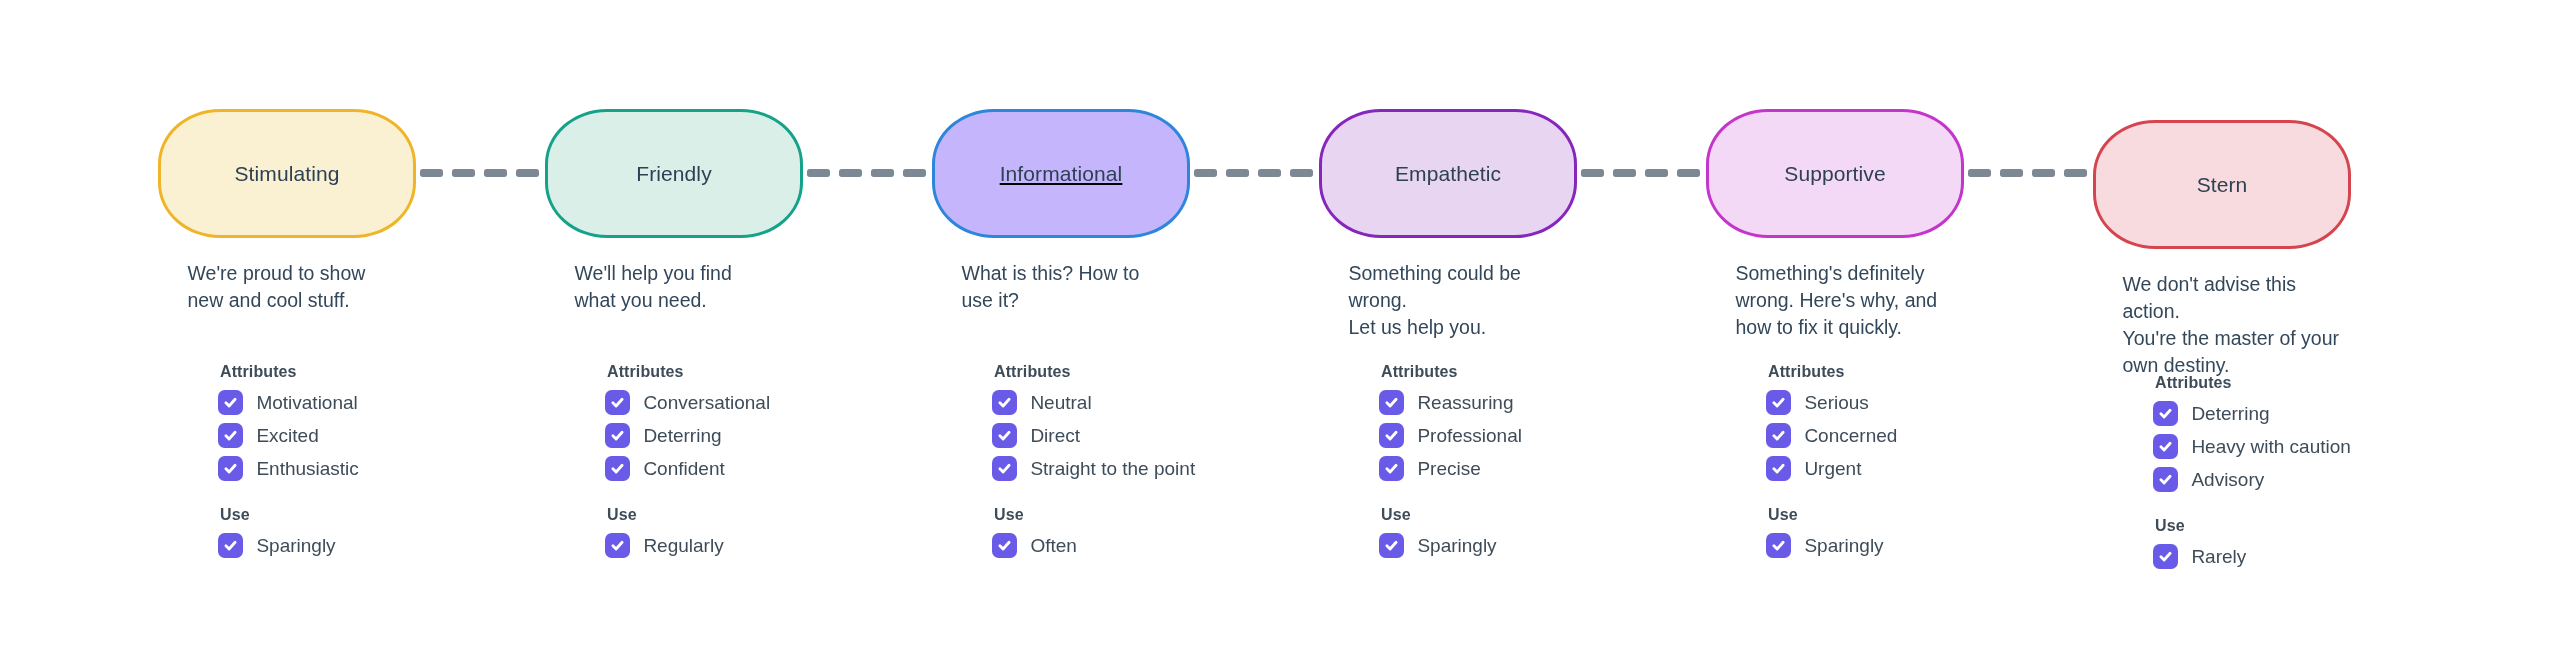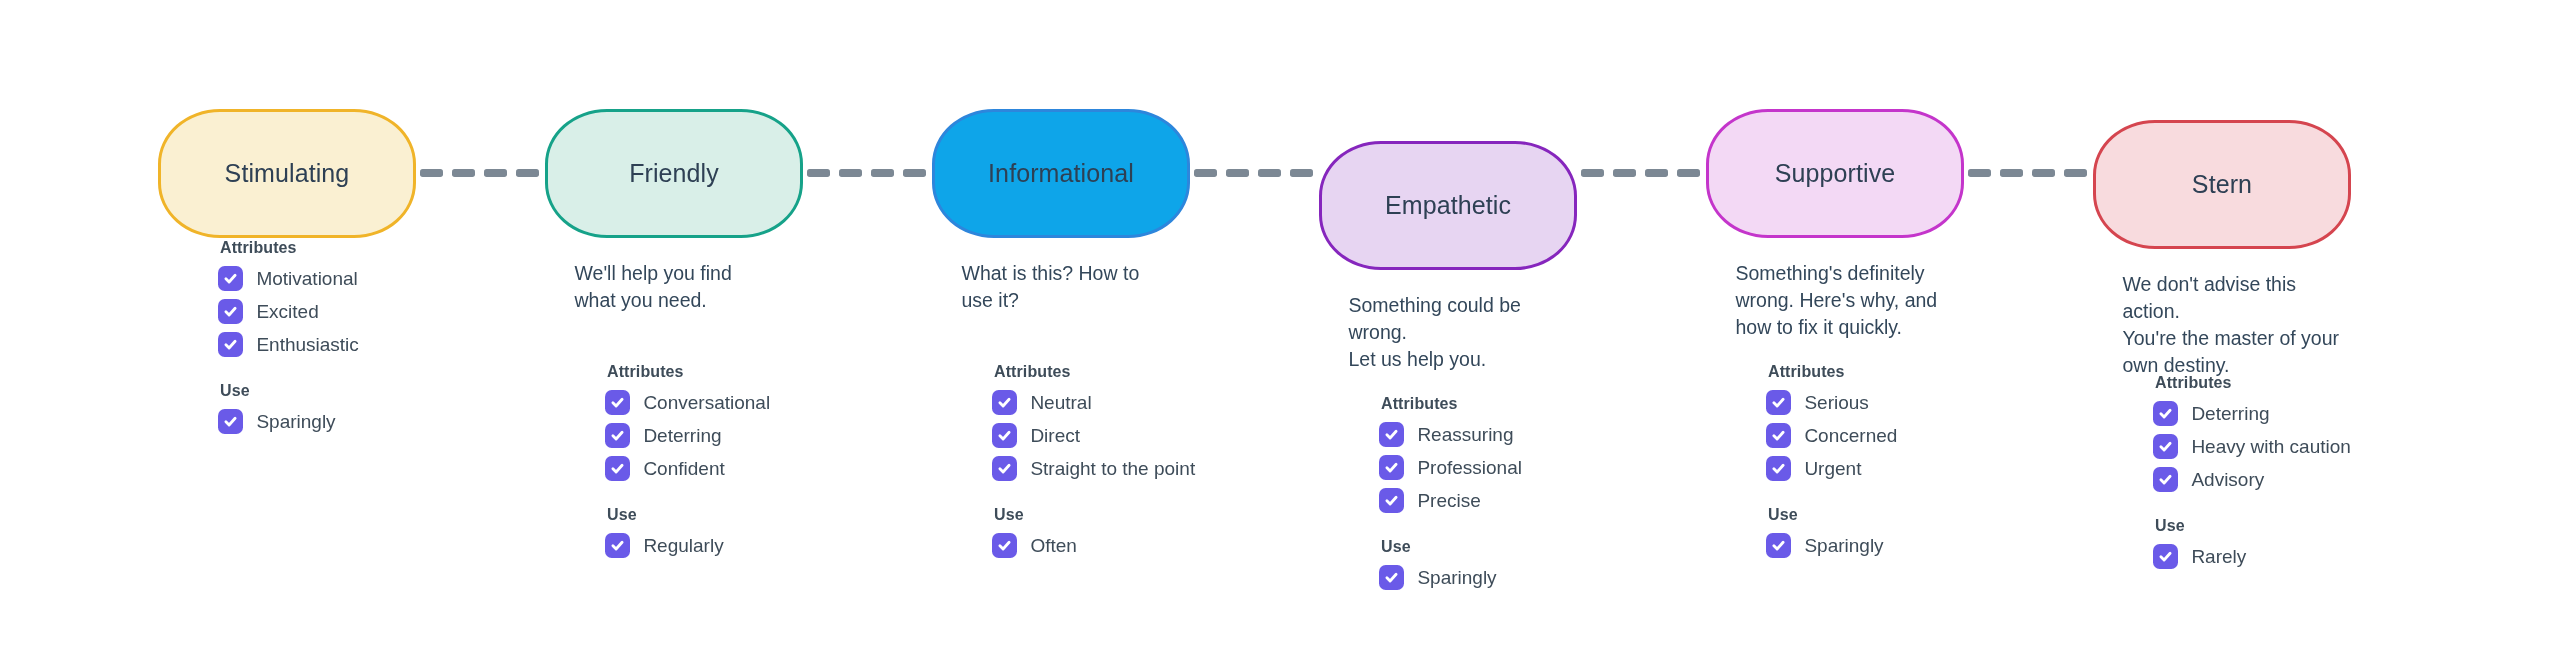--- a/index.html
+++ b/index.html
@@ -23,21 +23,21 @@
     box-sizing: border-box;
     width: 258px;
     height: 129px;
     border: 3.4px solid #000;
     border-radius: 62px / 55px;
     display: flex;
     align-items: center;
     justify-content: center;
   }
   .pill-label {
-    font-size: 25px;
+    font-size: 21px;
     color: #2e4054;
     letter-spacing: 0.1px;
   }
   .connector {
     position: absolute;
     top: 60px;
     left: -125px;
     width: 119px;
     height: 8px;
     display: flex;
@@ -100,20 +100,22 @@
 </head>
 <body>
 
 <div class="canvas">
   <div class="row" id="row">
   <div class="col">
 
     <div class="pill" style="background: rgb(250, 240, 210); border-color: rgb(240, 180, 41);">
       <span class="pill-label">Stimulating</span>
     </div>
+    <div class="desc">We're proud to show
+new and cool stuff.</div>
     <div class="section-h attrs-heading">Attributes</div>
     <div class="check-list attr-list">
   <label class="check-row">
     <span class="cb">
       <svg viewBox="0 0 24 24" aria-hidden="true">
         <path d="M5.5 12.5 L10 17 L18.5 7.5" fill="none" stroke="#ffffff" stroke-width="4" stroke-linecap="round" stroke-linejoin="round"></path>
       </svg>
     </span>
     <span class="cb-label">Motivational</span>
   </label>
@@ -203,21 +205,21 @@
 </div>
   </div>
 
   <div class="col">
     <div class="connector">
       <span class="dash"></span>
       <span class="dash"></span>
       <span class="dash"></span>
       <span class="dash"></span>
     </div>
-    <div class="pill" style="background: #0ea5e9; border-color: rgb(45, 134, 220);">
+    <div class="pill" style="background: #c4b5fd; border-color: rgb(45, 134, 220); text-decoration: underline;">
       <span class="pill-label">Informational</span>
     </div>
     <div class="desc">What is this? How to
 use it?</div>
     <div class="section-h attrs-heading">Attributes</div>
     <div class="check-list attr-list">
   <label class="check-row">
     <span class="cb">
       <svg viewBox="0 0 24 24" aria-hidden="true">
         <path d="M5.5 12.5 L10 17 L18.5 7.5" fill="none" stroke="#ffffff" stroke-width="4" stroke-linecap="round" stroke-linejoin="round"></path>
@@ -257,21 +259,21 @@
 </div>
   </div>
 
   <div class="col">
     <div class="connector">
       <span class="dash"></span>
       <span class="dash"></span>
       <span class="dash"></span>
       <span class="dash"></span>
     </div>
-    <div class="pill" style="background: rgb(231, 213, 242); border-color: rgb(134, 38, 189); margin-top: 32px;">
+    <div class="pill" style="background: rgb(231, 213, 242); border-color: rgb(134, 38, 189);">
       <span class="pill-label">Empathetic</span>
     </div>
     <div class="desc">Something could be wrong.
 Let us help you.</div>
     <div class="section-h attrs-heading">Attributes</div>
     <div class="check-list attr-list">
   <label class="check-row">
     <span class="cb">
       <svg viewBox="0 0 24 24" aria-hidden="true">
         <path d="M5.5 12.5 L10 17 L18.5 7.5" fill="none" stroke="#ffffff" stroke-width="4" stroke-linecap="round" stroke-linejoin="round"></path>

